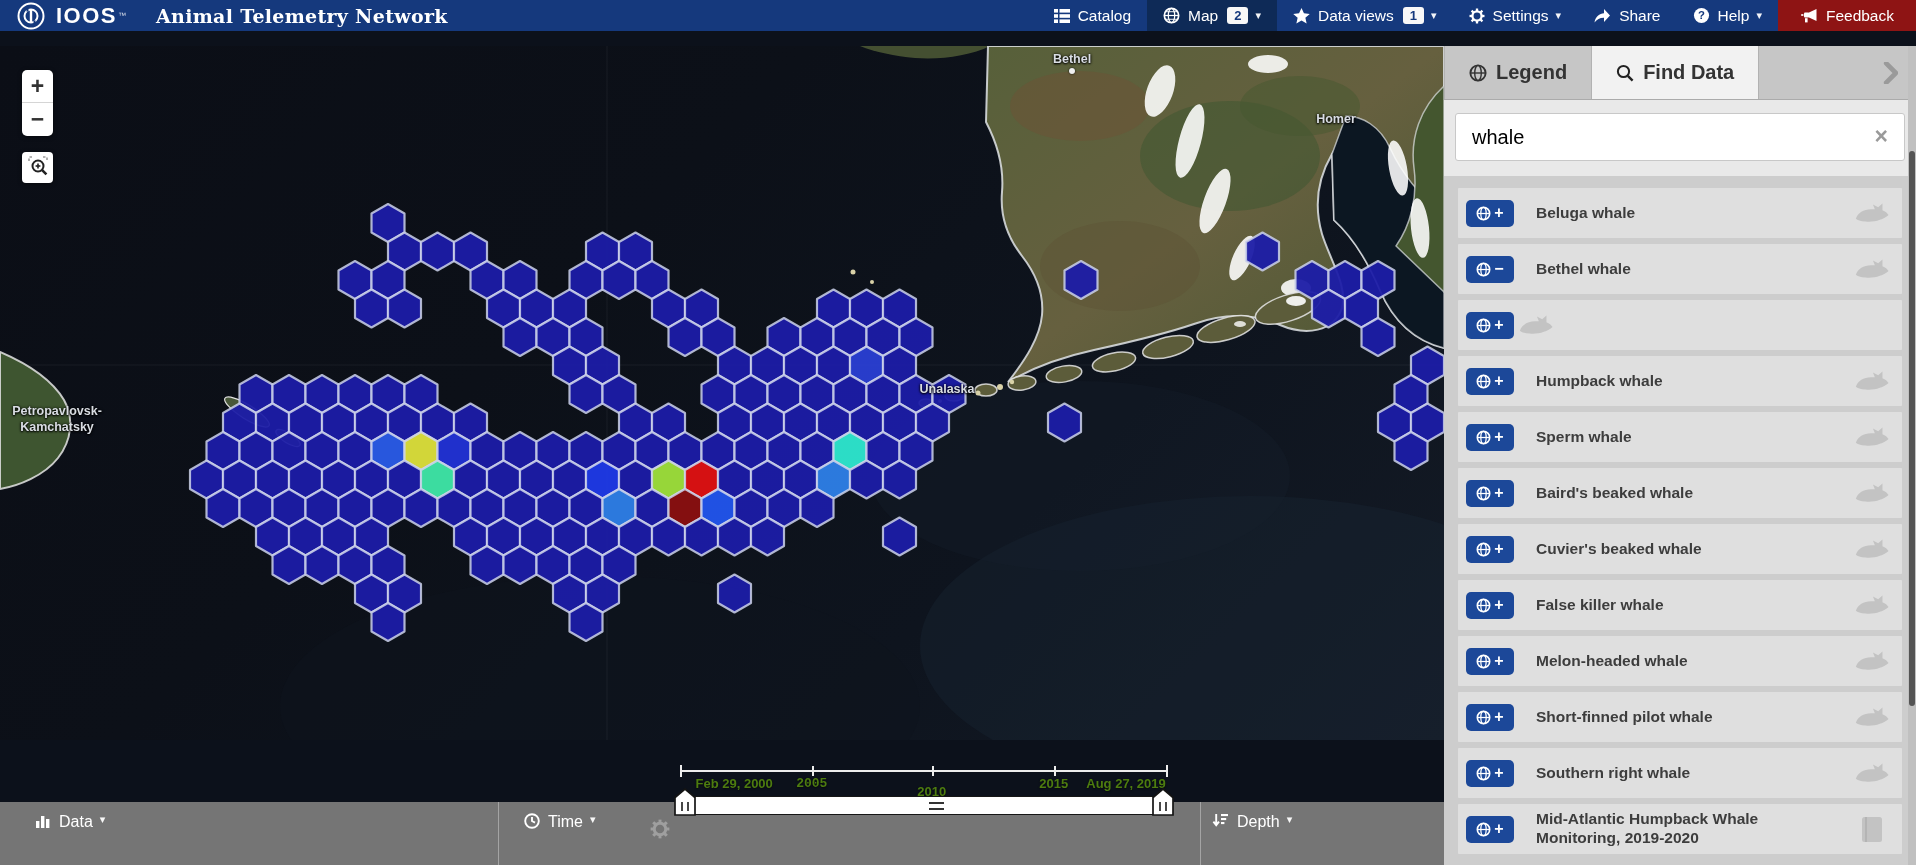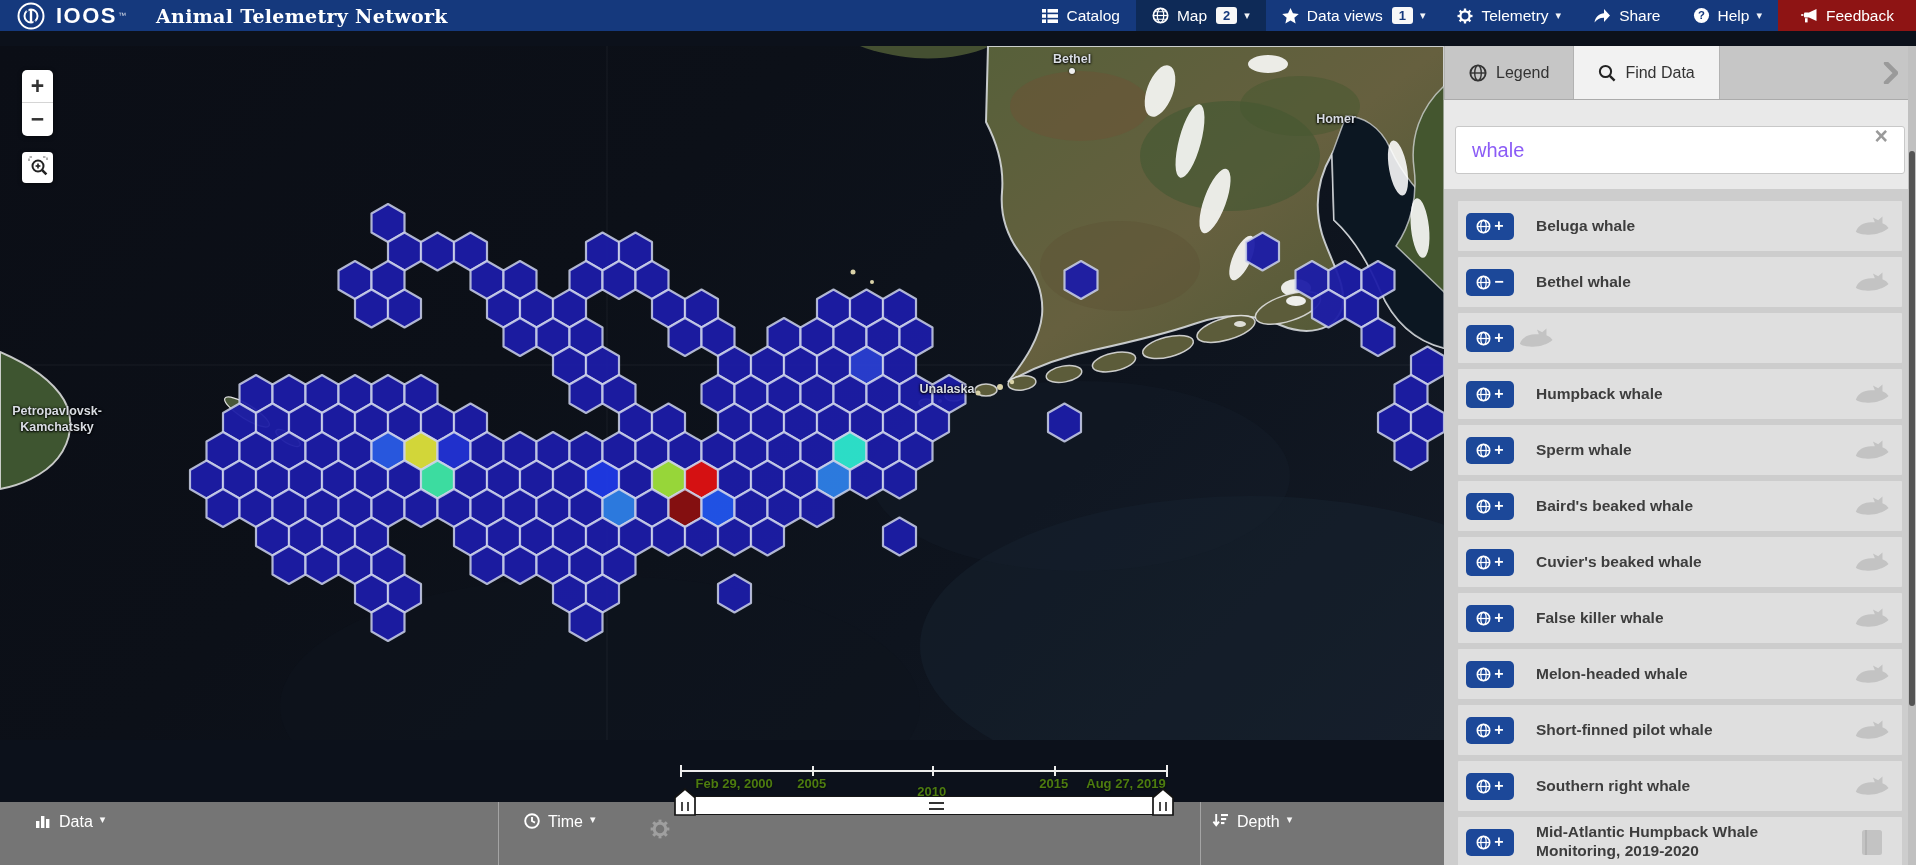--- a/index.html
+++ b/index.html
@@ -61,29 +61,29 @@
   .slider{position:absolute;left:-4px;top:36px;width:496px;height:19px;background:#fff;
     border:1.5px solid #161616;border-radius:2px;}
   .handle{position:absolute;top:-9px;width:22px;height:28px;}
   .handle.left{left:-3px;} .handle.right{right:-3px;}
   .eqgrip{position:absolute;left:51%;top:5px;width:15px;height:8px;
     border-top:2.5px solid #333;border-bottom:2.5px solid #333;}
 
   
   .sidebar{position:absolute;left:1444px;top:46px;width:472px;height:819px;background:#cdcdcd;z-index:30;}
   .tabbar{height:54px;background:#c6c6c6;border-bottom:1px solid #ababab;display:flex;align-items:stretch;position:relative;}
-  .tab{display:flex;align-items:center;justify-content:center;padding:0 24px;font-size:16px;font-weight:normal;
+  .tab{display:flex;align-items:center;justify-content:center;padding:0 24px;font-size:20px;font-weight:bold;
     color:#333;cursor:pointer;border-right:1px solid #b2b2b2;}
   .tab:first-child{border-left:1px solid #b2b2b2;}
   .tab .ic{display:flex;margin-right:9px;}
   .tab.active{background:#f2f2f2;}
   .tab-collapse{position:absolute;right:18px;top:16px;cursor:pointer;display:flex;}
   .search-wrap{background:#e9e9e9;padding:13px 11px 15px 11px;position:relative;}
-  .search-input{width:100%;height:48px;font-size:20px;color:#8b5cf6;border:1px solid #c8c8c8;border-radius:3px;
-    padding:0 44px 0 16px;font-family:"Liberation Sans",sans-serif;background:#fff;outline:none;margin-top:13px;}
+  .search-input{width:100%;height:48px;font-size:20px;color:#000000;border:1px solid #c8c8c8;border-radius:3px;
+    padding:0 44px 0 16px;font-family:"Liberation Sans",sans-serif;background:#fff;outline:none;}
   .search-clear{position:absolute;right:28px;top:25px;font-size:23px;font-weight:bold;color:#9a9a9a;cursor:pointer;line-height:1;}
   .results{padding:12px 20px 0 14px;height:689px;overflow:hidden;}
   .result-card{width:444px;min-height:50px;background:#dfdfdf;margin-bottom:6px;display:flex;align-items:center;border-radius:1px;}
   .add-btn{flex:0 0 48px;height:27px;background:#1c4899;border-radius:5px;margin-left:8px;display:flex;
     align-items:center;justify-content:center;cursor:pointer;color:#fff;}
   .add-btn .pm{font-size:16px;font-weight:bold;margin-left:3px;line-height:1;}
   .result-label{margin-left:22px;font-weight:bold;font-size:15.5px;color:#3d3d3d;flex:1;line-height:1.2;padding:6px 6px 6px 0;}
   .result-ic{flex:0 0 44px;display:flex;justify-content:center;margin-right:8px;}
   .scroll-track{position:absolute;right:0;top:0;width:8px;height:819px;background:#c0c0c0;}
   .scroll-thumb{position:absolute;right:1px;top:105px;width:6px;height:555px;background:#545454;border-radius:3px;cursor:pointer;}
@@ -156,21 +156,21 @@
               <line x1="12.6" y1="8" x2="15.5" y2="8"></line>
               <line x1="2.6" y1="2.6" x2="4.7" y2="4.7"></line>
               <line x1="11.3" y1="11.3" x2="13.4" y2="13.4"></line>
               <line x1="2.6" y1="13.4" x2="4.7" y2="11.3"></line>
               <line x1="11.3" y1="4.7" x2="13.4" y2="2.6"></line>
             </g>
             <circle cx="8" cy="8" r="4.6" fill="none" stroke="#fff" stroke-width="2.3"></circle>
             <circle cx="8" cy="8" r="1.5" fill="#15397d"></circle>
           </svg>
         </span>
-        <span>Telemetry</span>
+        <span>Settings</span>
         <span class="caret">▾</span>
       </div>
       <div class="nav-item">
         <span class="ic">
           <svg width="18" height="16" viewBox="0 0 18 16">
             <path d="M1.5 14.5 C2.5 8.5 6.5 5.5 11 5.3 L11 1 L17 7.5 L11 14 L11 9.7 C7 9.6 4 11 1.5 14.5 Z" fill="#fff"></path>
           </svg>
         </span>
         <span>Share</span>
       </div>
@@ -554,21 +554,21 @@
     <div class="axis-endtick" style="left:0"></div>
     <div class="axis-endtick" style="right:0"></div>
     <div id="axis-ticks">
         <div class="axis-tick" style="left: 27%;"></div>
         <div class="axis-tick" style="left: 51.6%;"></div>
         <div class="axis-tick" style="left: 76.6%;"></div>
       </div>
   </div>
   <div id="time-labels">
       <span class="tlabel" style="left: 11.1%;">Feb 29, 2000</span>
-      <span class="tlabel" style="left: 27%;">2005</span>
+      <span class="tlabel" style="left: 27%; font-family: Liberation Mono, monospace;">2005</span>
       <span class="tlabel" style="left: 51.6%; margin-top: 8px;">2010</span>
       <span class="tlabel" style="left: 76.6%;">2015</span>
       <span class="tlabel" style="left: 91.4%;">Aug 27, 2019</span>
     </div>
   <div class="slider">
     <div class="handle left">
       <svg width="22" height="28" viewBox="0 0 22 28">
         <path d="M11 1 L21 9.5 L21 27 L1 27 L1 9.5 Z" fill="#fff" stroke="#141414" stroke-width="1.7"></path>
         <line x1="8" y1="14" x2="8" y2="23" stroke="#333" stroke-width="1.8"></line>
         <line x1="14" y1="14" x2="14" y2="23" stroke="#333" stroke-width="1.8"></line>

